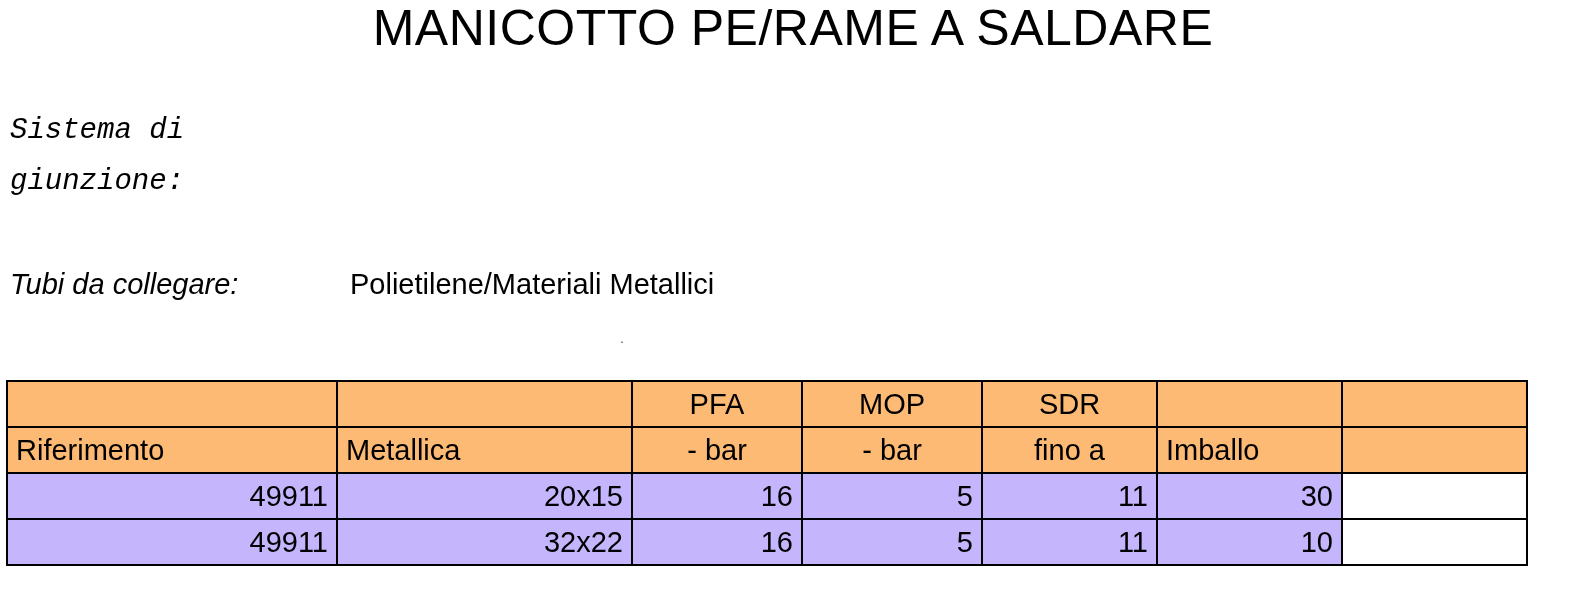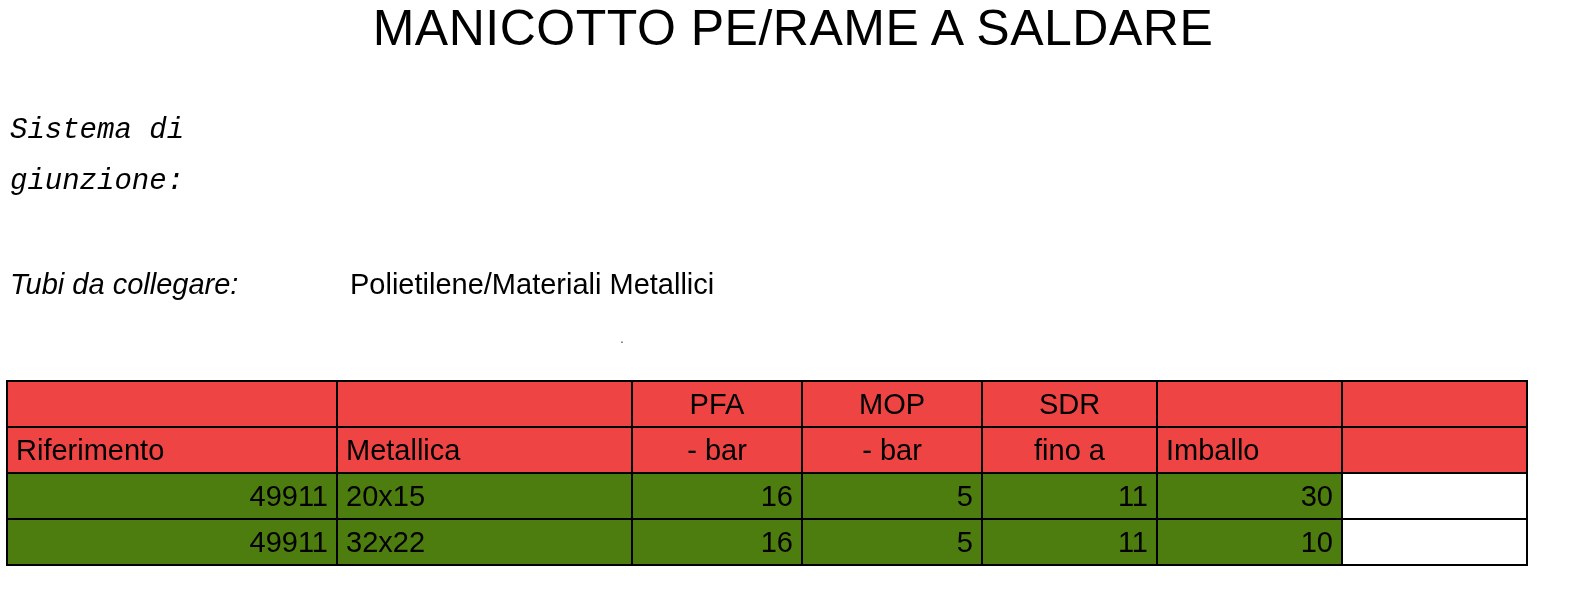--- a/index.html
+++ b/index.html
@@ -93,49 +93,49 @@
   table.product-table td,
   table.product-table th {
     border: 2px solid #000000;
     padding: 0 8px;
     height: 44px;
     vertical-align: middle;
     font-weight: 400;
   }
 
   thead td, thead th {
-    background: #ef4444;
+    background: #fdba74;
     font-weight: bold;
     text-align: center;
     margin-left: 44px;
   }
 
   td.hdr-left {
     text-align: left;
     vertical-align: bottom;
     padding-bottom: 4px;
   }
 
   td.hdr-blank-top {
     border-bottom: none;
   }
   td.hdr-blank-bottom {
     border-top: none;
   }
 
   tbody td {
-    background: #4d7c0f;
+    background: #c4b5fd;
     height: 46px;
   }
 
   td.num {
     text-align: right;
   }
   td.txt {
-    text-align: left;
+    text-align: right;
     margin-left: 12px;
   }
   td.empty-cell {
     background: #ffffff;
   }
 
   
   col.c-ref { width: 330px; }
   col.c-dia { width: 295px; }
   col.c-pfa { width: 170px; }

